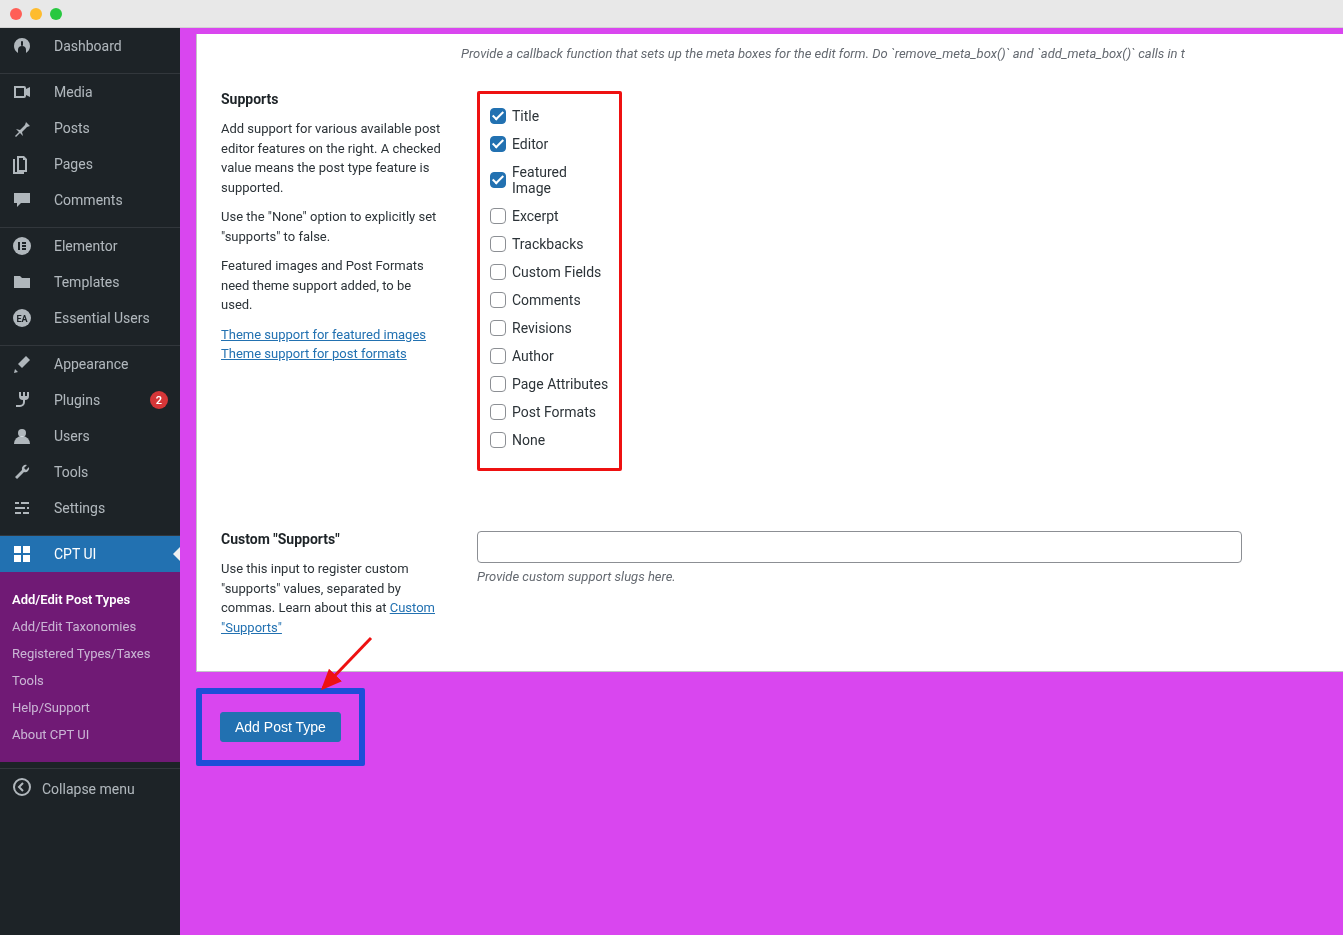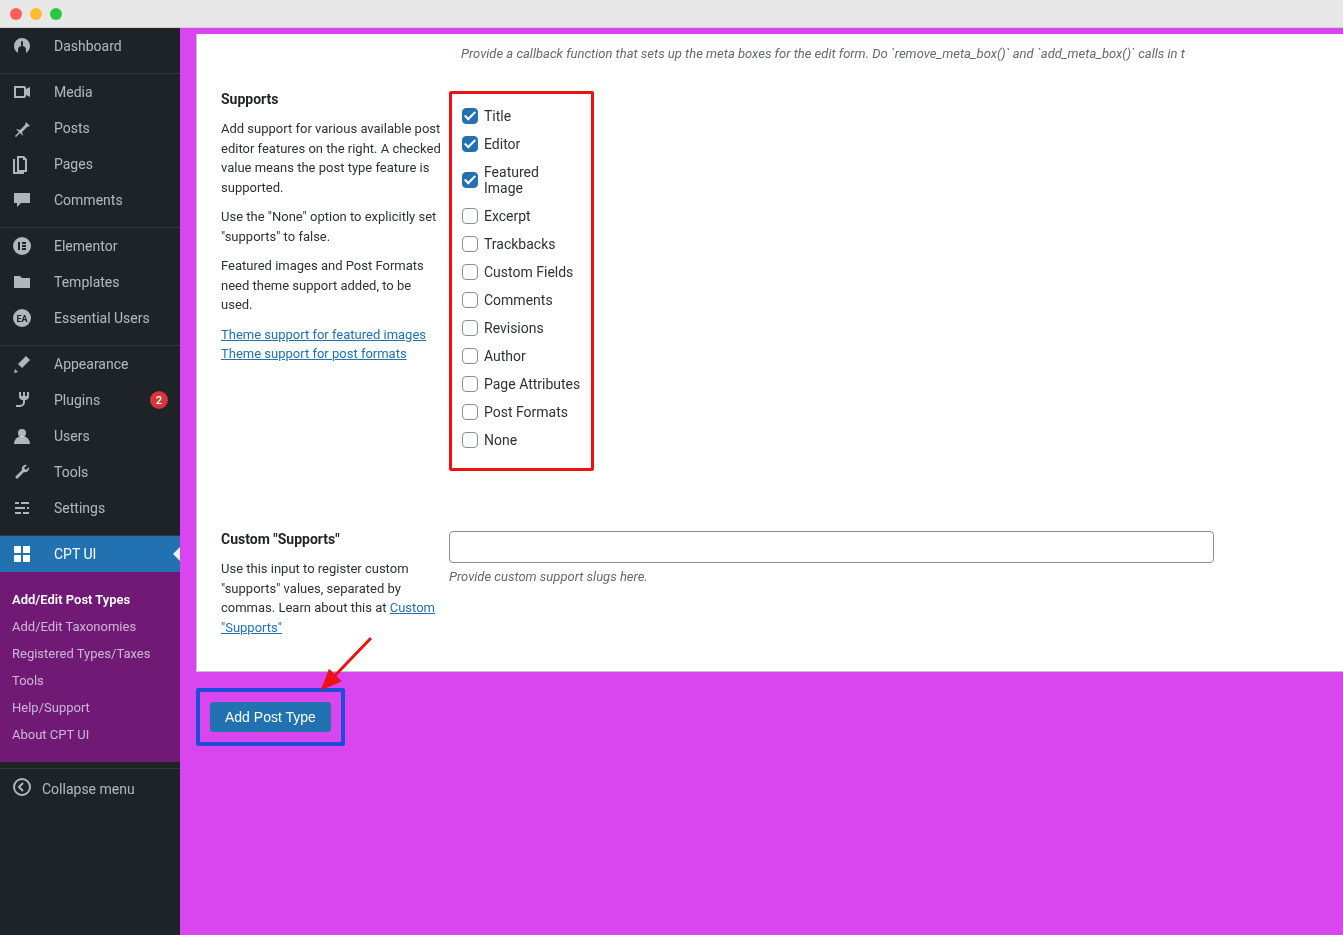--- a/index.html
+++ b/index.html
@@ -59,21 +59,21 @@
   color: rgba(240,246,252,.7); cursor:pointer; border-top:1px solid #32373c; margin-top:6px;
 }
 .collapse-item svg { width:20px; height:20px; fill: currentColor; }
 
 
 .main { flex:1; overflow:auto; background:#d946ef; position:relative; }
 .panel {
   background:#fff; margin:0 0 0 16px; border:1px solid #c3c4c7; border-top:none; border-right:none; padding: 0 0 24px 24px;
   position:relative;
 }
-.row { display:flex; gap:8px; padding: 20px 0 0 0; }
+.row { display:flex; gap:36px; padding: 20px 0 0 0; }
 .row-label { width: 220px; flex-shrink:0; }
 .row-label h3 { font-size: 14px; font-weight:700; color:#1d2327; margin-bottom:12px; }
 .row-label p { font-size:13px; color:#2c3338; line-height:1.5; margin-bottom:10px; }
 .row-label a { color:#2271b1; text-decoration: underline; }
 .row-content { flex:1; min-width:0; padding-right: 24px; }
 
 .hint {
   font-style: italic; color:#646970; font-size:13px; margin: 6px 0 10px 0;
 }
 
@@ -94,21 +94,21 @@
 .highlight-red {
   border:3px solid #e11; padding: 6px 10px; border-radius:2px; width: 145px;
 }
 
 input.text-input {
   width: 765px; max-width:100%; height:32px; border:1px solid #8c8f94; border-radius:4px;
   padding: 0 8px; font-size:14px; background:#fff;
 }
 
 .submit-area { margin: 16px 0 0 16px; position:relative; display:inline-block; }
-.submit-outline { border:4px solid #1d4ed8; padding: 10px; border-radius:2px; display:inline-block; }
+.submit-outline { border:6px solid #1d4ed8; padding: 18px; border-radius:2px; display:inline-block; }
 .btn-primary {
   background:#2271b1; border:1px solid #2271b1; color:#fff; padding: 6px 14px; font-size:14px;
   border-radius:3px; cursor:pointer;
 }
 
 svg.arrow { position:absolute; pointer-events:none; }
 </style>
 </head>
 <body>
 

